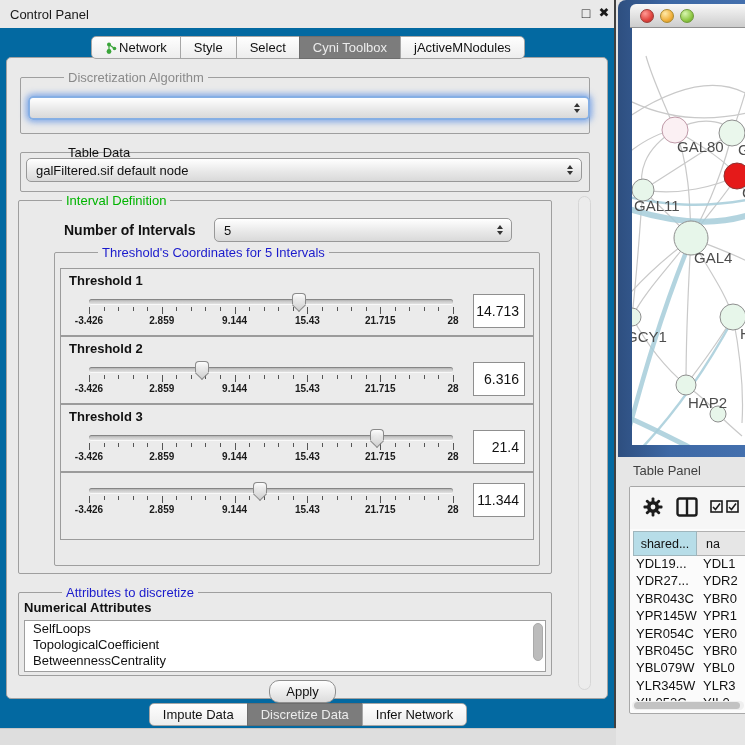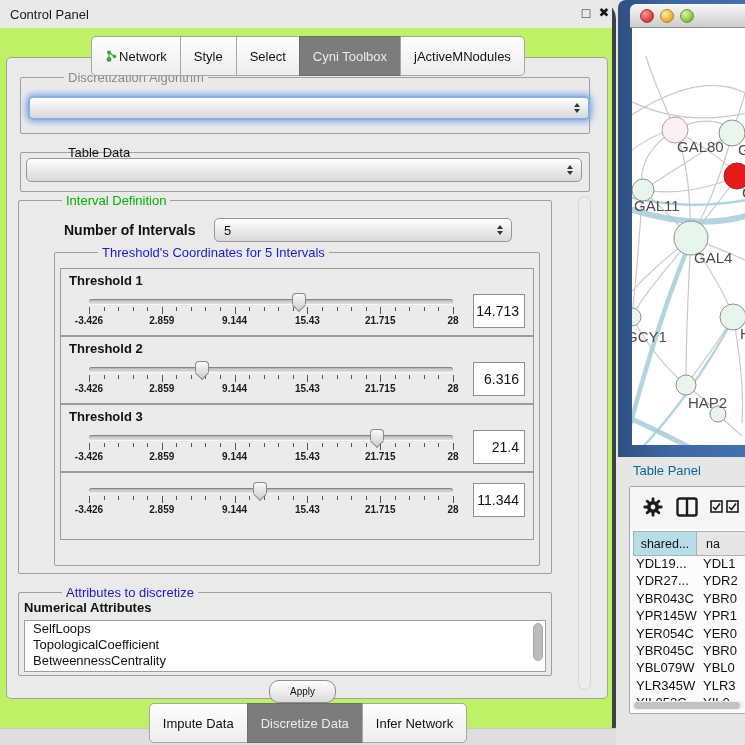--- a/index.html
+++ b/index.html
@@ -1,30 +1,30 @@
 <!DOCTYPE html>
 <html><head>
 <meta charset="utf-8">
 <style>
   * { margin:0; padding:0; box-sizing:border-box; }
   html,body { width:745px; height:745px; overflow:hidden; }
   body { font-family:"Liberation Sans","DejaVu Sans",sans-serif; background:#e7e7e7; position:relative; }
   #app { position:absolute; inset:0; width:745px; height:745px; }
 
   
-  #control-panel { position:absolute; left:0; top:0; width:616px; height:745px; background:#bef264; border-right:4px solid #404040;border-radius:19px; }
+  #control-panel { position:absolute; left:0; top:0; width:616px; height:745px; background:#0369a1; border-right:2px solid #404040; }
   #cp-titlebar { position:absolute; left:0; top:0; width:100%; height:28px; background:#e9e9e9; }
   #cp-title { position:absolute; left:10px; top:7px; font-size:13px; color:#1a1a1a; }
   #cp-float { position:absolute; left:578px; top:5px; font-size:14px; color:#222; width:16px; text-align:center; }
   #cp-close { position:absolute; left:596px; top:5px; font-size:13px; font-weight:bold; color:#1a1a1a; width:16px; text-align:center; }
 
   .tabbar { position:absolute; left:0; width:616px; display:flex; justify-content:center; z-index:5; }
   #cp-tabs { top:36px; }
   #cp-bottom-tabs { top:703px; }
-  .tab { height:40px; line-height:21px; padding:0 13px; font-size:13px; color:#111;
+  .tab { height:23px; line-height:21px; padding:0 13px; font-size:13px; color:#111;
          background:linear-gradient(#fefefe,#ededed); border:1px solid #a6a6a6; margin-left:-1px;
          display:flex; align-items:center; gap:1px; white-space:nowrap; }
   .tab:first-child { border-radius:5px 0 0 5px; margin-left:0; }
   .tab:last-child { border-radius:0 5px 5px 0; }
   .tab.active { background:#7c7c7c; color:#ececec; border-color:#6d6d6d; }
 
   #cp-content { position:absolute; left:6px; top:57px; width:602px; height:642px;
                 border:1px solid #a2a2a2; border-radius:5px; background:#eaeaea; }
 
   .fieldset { position:absolute; border:1px solid #9f9f9f; border-radius:2px; }
@@ -85,37 +85,37 @@
 
   
   #attr-fieldset { left:18px; top:592px; width:534px; height:84px; }
   #attr-legend { color:#1a1acc; }
   #attr-sub { position:absolute; left:24px; top:600px; font-size:13px; font-weight:bold; color:#111; }
   #attr-list { position:absolute; left:24px; top:620px; width:522px; height:52px; background:#fff; border:1px solid #9f9f9f; overflow:hidden; }
   .attr-item { font-size:13px; color:#111; line-height:16px; padding-left:8px; white-space:nowrap; }
   #attr-scroll { position:absolute; right:2px; top:2px; width:10px; height:38px; background:#bcbcbc; border-radius:5px; border:1px solid #aaa; }
 
   #apply-btn { position:absolute; left:269px; top:680px; width:67px; height:23px; border:1px solid #8f8f8f; border-radius:10px;
-               background:linear-gradient(#fefefe,#dcdcdc); font-size:10px; color:#111; display:flex; align-items:center; justify-content:center; }
+               background:linear-gradient(#fefefe,#dcdcdc); font-size:13px; color:#111; display:flex; align-items:center; justify-content:center; }
 
   #cp-bottom-strip { position:absolute; left:0; top:728px; width:616px; height:17px; background:#dedede; border-top:1px solid #c8c8c8; }
 
   
   #right-col { position:absolute; left:616px; top:0; width:129px; height:745px; background:#e4e4e4; }
   #net-window { position:absolute; left:2px; top:0; width:130px; height:457px; background:linear-gradient(90deg,#2e4f80,#3d68a5 40%,#4470ae); border-radius:8px 0 0 0; }
   #net-titlebar { position:absolute; left:12px; top:4px; right:-3px; height:24px;
                   background:linear-gradient(#f8f8f8,#cdcdcd); border-bottom:1px solid #8f8f8f; border-radius:6px 0 0 0; }
   .traffic { position:absolute; top:5px; width:14px; height:14px; border-radius:50%; }
   #tl-close { left:10px; background:radial-gradient(circle at 35% 30%, #ff9a94, #e0443e 60%, #a8322d); border:1px solid #9c3a35; }
   #tl-min   { left:30px; background:radial-gradient(circle at 35% 30%, #ffe9a8, #f0b03c 60%, #c2871f); border:1px solid #ab8a2e; }
   #tl-zoom  { left:50px; background:radial-gradient(circle at 35% 30%, #d8f5b0, #8fc845 60%, #5f9a28); border:1px solid #6f9a3a; }
   #net-canvas { position:absolute; left:14px; top:28px; width:116px; height:417px; background:#fff; overflow:hidden; }
 
   #table-panel-area { position:absolute; left:0; top:457px; width:129px; height:288px; background:#e6e6e6; }
-  #tp-title { position:absolute; left:17px; top:6px; font-size:13px; color:#0369a1; }
+  #tp-title { position:absolute; left:17px; top:6px; font-size:13px; color:#404040; }
   #tp-card { position:absolute; left:13px; top:29px; width:118px; height:228px; background:#fbfbfb; border:1px solid #a8a8a8; border-radius:2px; overflow:hidden; }
   #tp-toolbar { position:absolute; left:0; top:0; width:100%; height:42px; background:#f6f6f6; }
   #tp-toolbar svg { position:absolute; }
   #tp-table { position:absolute; left:3px; top:44px; width:160px; }
   .tp-header { display:flex; height:25px; }
   .tp-h-cell { font-size:12.5px; color:#111; border:1px solid #9fb6bd; display:flex; align-items:center; justify-content:center; }
   .tp-h-cell.sel { background:#b7dde8; width:64px; }
   .tp-h-cell.plain { background:#e6e6e6; border-color:#b0b0b0; border-left:none; width:96px; justify-content:flex-start; padding-left:9px; }
   .tp-row { display:flex; height:17.4px; font-size:13px; color:#111; }
   .tp-c1 { width:64px; padding-left:3px; white-space:nowrap; overflow:hidden; }
@@ -172,20 +172,21 @@
           <span class="arr-up"></span>
           <span class="arr-dn"></span>
         </span>
     </div>
 
 
     <div id="td-fieldset" class="fieldset">
       <span id="td-legend" class="legend">Table Data</span>
     </div>
     <div id="td-combo" class="combo">
+      <span>galFiltered.sif default node</span>
       <span class="arrows">
           <span class="arr-up"></span>
           <span class="arr-dn"></span>
         </span>
     </div>
 
     <div id="iv-fieldset" class="fieldset">
       <span id="iv-legend" class="legend">Interval Definition</span>
     </div>
     <div id="num-label">Number of Intervals</div>

